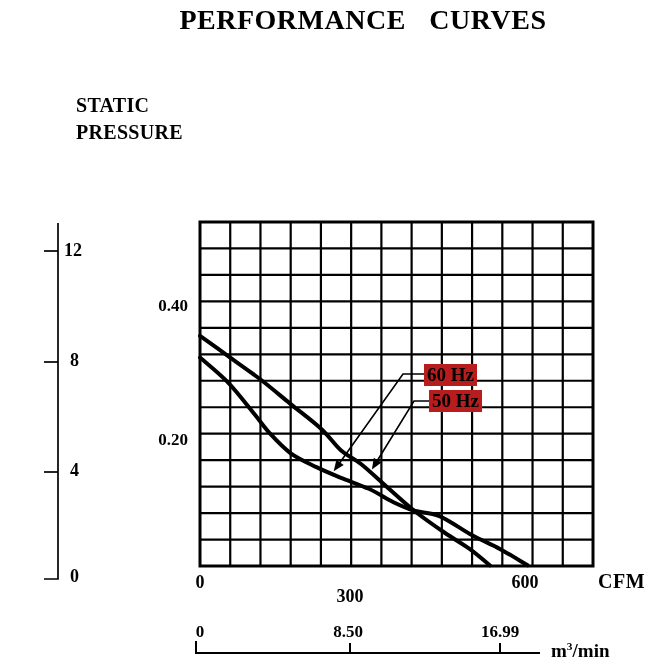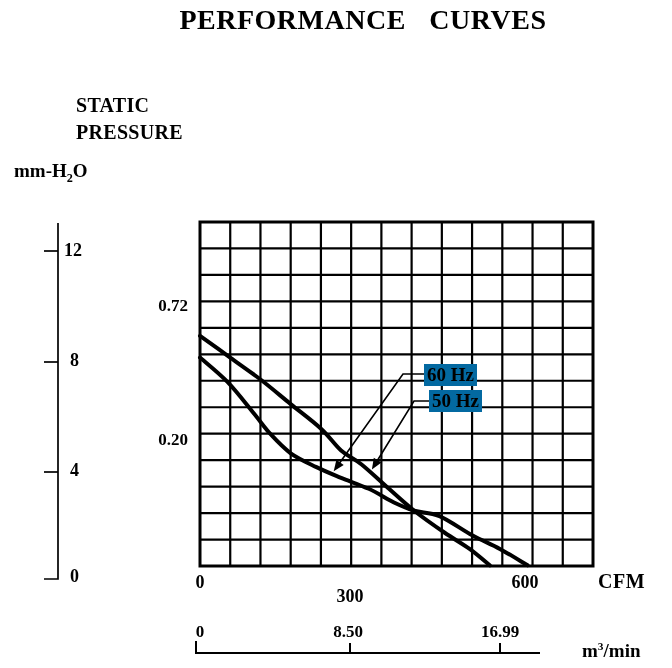--- a/index.html
+++ b/index.html
@@ -25,22 +25,22 @@
   .t-in20{top:430px;}
   .t-cfm{font-size:18px;text-align:center;top:572px;}
   .t-c0{left:186px;width:28px;}
   .t-c300{left:322px;width:56px;margin-top:14px;}
   .t-c600{left:497px;width:56px;}
   .u-cfm{left:598px;top:570px;font-size:20px;letter-spacing:.5px;}
   .t-m3{font-size:17px;text-align:center;top:622px;}
   .t-m0{left:186px;width:28px;}
   .t-m850{left:320px;width:56px;}
   .t-m1699{left:472px;width:56px;}
-  .u-m3{left:582px;top:640px;font-size:19px;text-align:center;}
-  .hz{font-size:19px;background:#0369a1;padding:0 3px;}
+  .u-m3{left:551px;top:640px;font-size:19px;text-align:center;}
+  .hz{font-size:19px;background:#b91c1c;padding:0 3px;}
   .hz60{left:424px;top:364px;}
   .hz50{left:429px;top:390px;}
 </style>
 </head>
 <body>
 
 <div class="page">
 
   <svg id="chart-svg" viewBox="0 0 672 668" xmlns="http://www.w3.org/2000/svg">
       <line x1="230.23076923076923" y1="222" x2="230.23076923076923" y2="566" stroke="#000000" stroke-width="2.2"></line>
@@ -84,29 +84,28 @@
       <path d="M371.9,469.4 L381.5,462.4 L373.8,457.7 Z" fill="#000000"></path>
     </svg>
 
   <div class="lbl ytitle">
     <div>STATIC</div>
     <div>PRESSURE</div>
   </div>
 
   <div class="lbl title">PERFORMANCE CURVES</div>
 
-  <div class="lbl unit-mm"><span>mm-H</span><sub>2</sub><span>O</span></div>
 
 
   <span class="lbl t-mm t-mm12">12</span>
   <span class="lbl t-mm t-mm8">8</span>
   <span class="lbl t-mm t-mm4">4</span>
   <span class="lbl t-mm t-mm0">0</span>
 
-  <span class="lbl t-in t-in40">0.72</span>
+  <span class="lbl t-in t-in40">0.40</span>
   <span class="lbl t-in t-in20">0.20</span>
 
   <span class="lbl t-cfm t-c0">0</span>
   <span class="lbl t-cfm t-c300">300</span>
   <span class="lbl t-cfm t-c600">600</span>
   <span class="lbl u-cfm">CFM</span>
 
   <span class="lbl t-m3 t-m0">0</span>
   <span class="lbl t-m3 t-m850">8.50</span>
   <span class="lbl t-m3 t-m1699">16.99</span>

